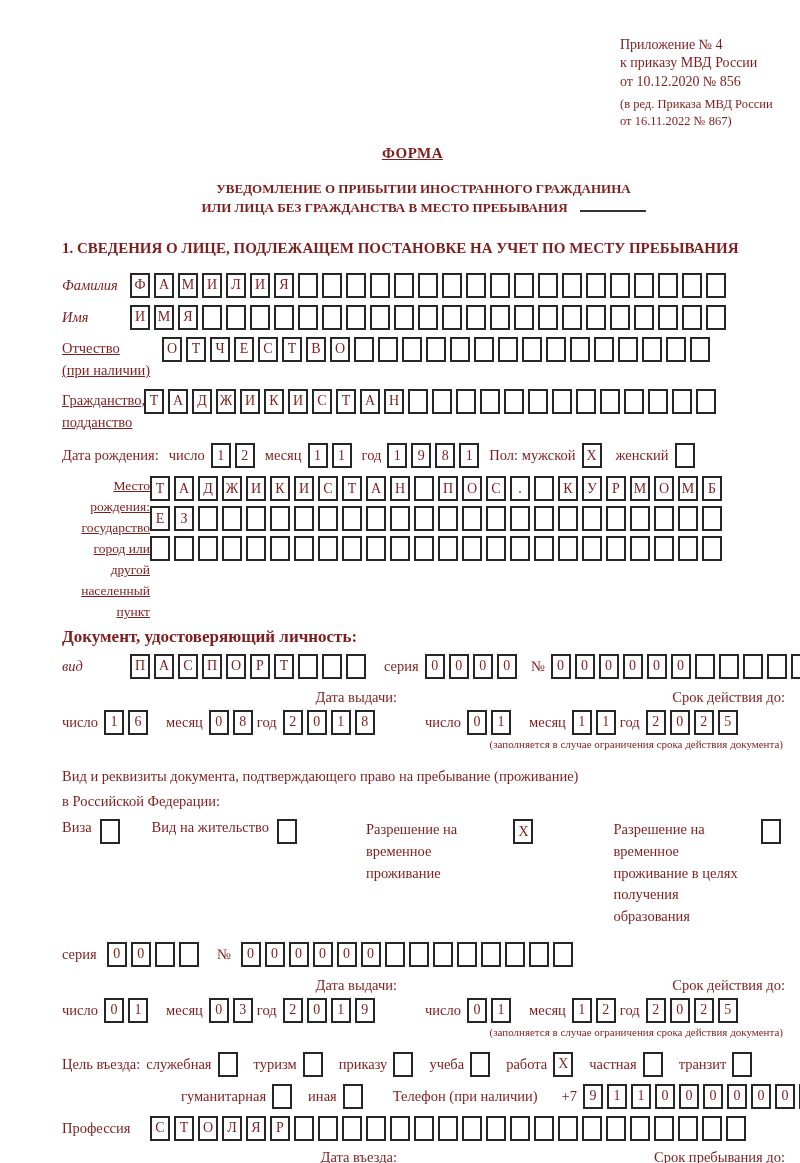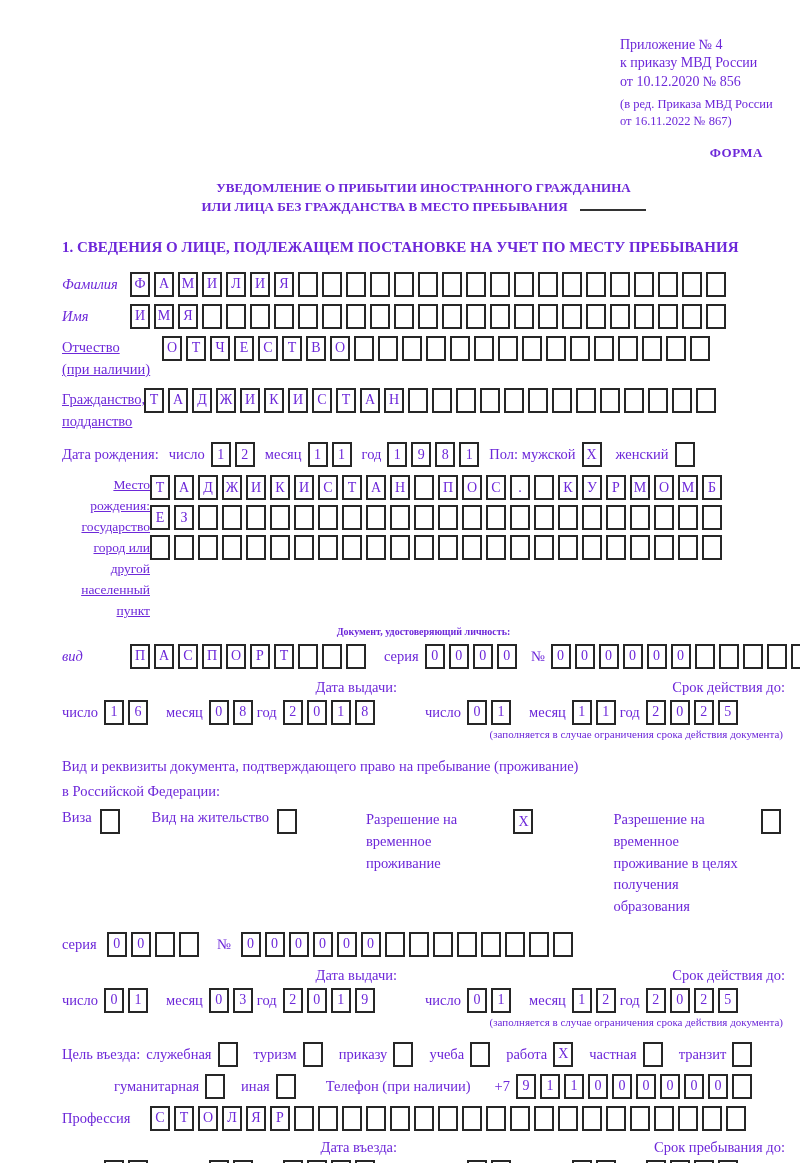--- a/index.html
+++ b/index.html
@@ -1,57 +1,57 @@
 <!DOCTYPE html>
 <html><head>
 <meta charset="utf-8">
 <style>
   html,body { margin:0; padding:0; background:#888; }
   .page {
     position:relative; width:800px; height:1163px; margin:0 auto;
-    background:#ffffff; color:#6d28d9; box-sizing:border-box;
+    background:#ffffff; color:#7f1d1d; box-sizing:border-box;
     padding:36px 15px 0 62px;
     font-family:"Liberation Serif","DejaVu Serif",serif;
     font-size:14.5px; overflow:hidden;
   }
   .annex { margin-left:558px; font-size:14px; line-height:1.32; }
   .annex .rev { font-size:12.5px; margin-top:5px; line-height:1.3; }
-  .forma { text-align:right; font-weight:bold; font-size:13px; margin:16px 22px 0 0; letter-spacing:.5px; }
+  .forma { text-align:center; font-weight:bold; font-size:15px; margin:16px 22px 0 0; letter-spacing:.5px;text-decoration:underline; }
   .title { text-align:center; font-weight:bold; font-size:13px; line-height:1.45; margin-top:18px; }
   .blank-line { display:inline-block; width:66px; border-bottom:2px solid #333; vertical-align:baseline; margin-left:12px; }
   .sec-heading { font-weight:bold; font-size:15px; margin-top:22px; }
 
   .row { display:flex; align-items:center; margin-top:7px; }
   .row.top { align-items:flex-start; }
   .lbl { flex:0 0 auto; }
   .lbl-col { flex:0 0 auto; line-height:1.55;text-decoration:underline; }
   .cells { display:flex; flex:0 0 auto; }
   .cell {
     width:20px; height:25px; box-sizing:border-box; border:2px solid #262626;
     margin-right:4px; display:flex; align-items:center; justify-content:center;
     font-size:14px; background:#fff;
   }
   .w68 { width:68px;font-style:italic; } .w100 { width:100px; } .w82 { width:82px; } .w88 { width:88px; }
   .stack > .cells { margin-bottom:5px; }
-  .center-bold { text-align:center; font-weight:bold; font-size:10px; margin-top:4px; }
+  .center-bold { font-weight:bold; font-size:17px; margin-top:4px; }
   .mr6 { margin-right:6px; } .mr10 { margin-right:10px; } .ml14 { margin-left:14px; } .ml10 { margin-left:10px; }
   .dates { display:flex; margin-top:10px; }
   .dg { width:335px; }
   .dg.right { margin-left:28px; width:360px; }
   .dg-h { text-align:right; margin-bottom:4px; }
   .dg-row { display:flex; align-items:center; }
   .dg-row .lbl { margin-right:6px; }
   .dg-row .gap { width:14px; }
   .note { font-size:11px; text-align:right; margin-top:3px; padding-right:2px; }
   .para { margin-top:14px; line-height:1.7; }
   .opts { display:flex; align-items:flex-start; margin-top:6px; }
   .opt { display:flex; align-items:flex-start; margin-right:14px; }
   .opt .cells { margin-left:8px; }
   .opt-text { text-align:left; line-height:1.5;margin-left:46px; }
-  .indent { margin-left:52px; }
+  .indent { margin-left:119px; }
   .purpose .lbl { margin-right:6px; }
   .purpose .cells { margin-right:12px; }
 </style>
 </head>
 <body>
 
 <div class="page">
 
   <div class="annex">
     <div>Приложение № 4</div>

